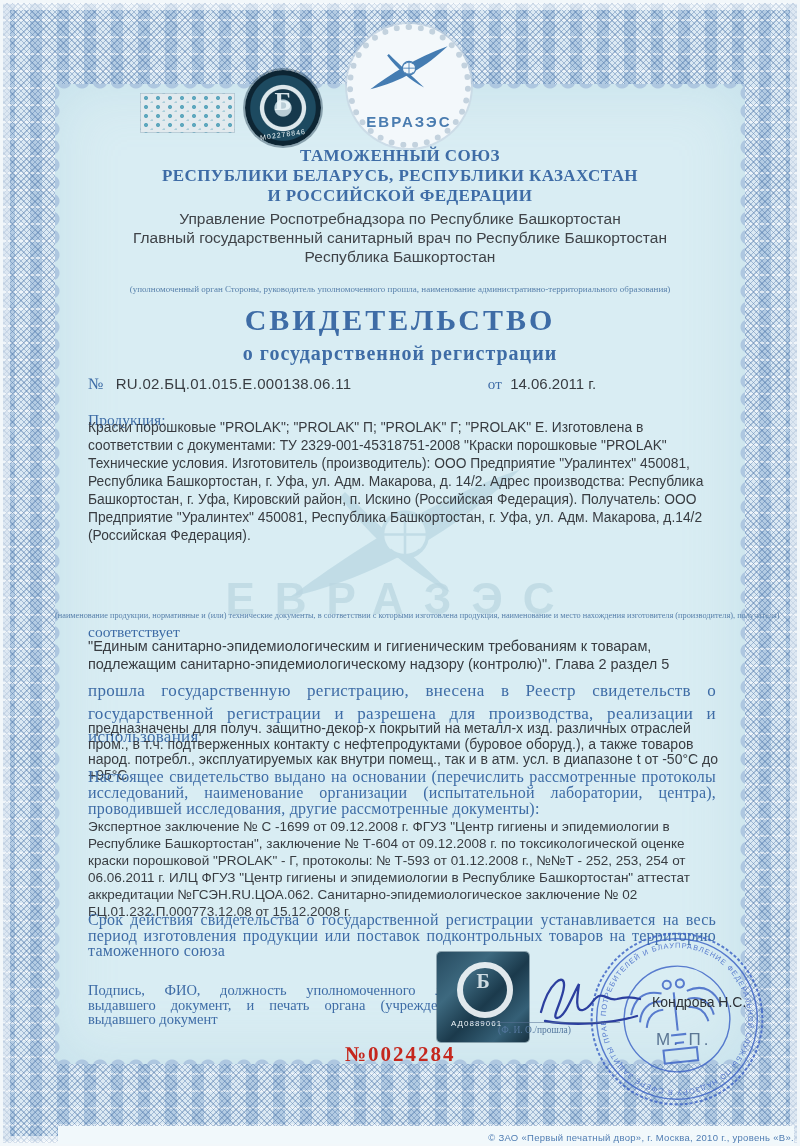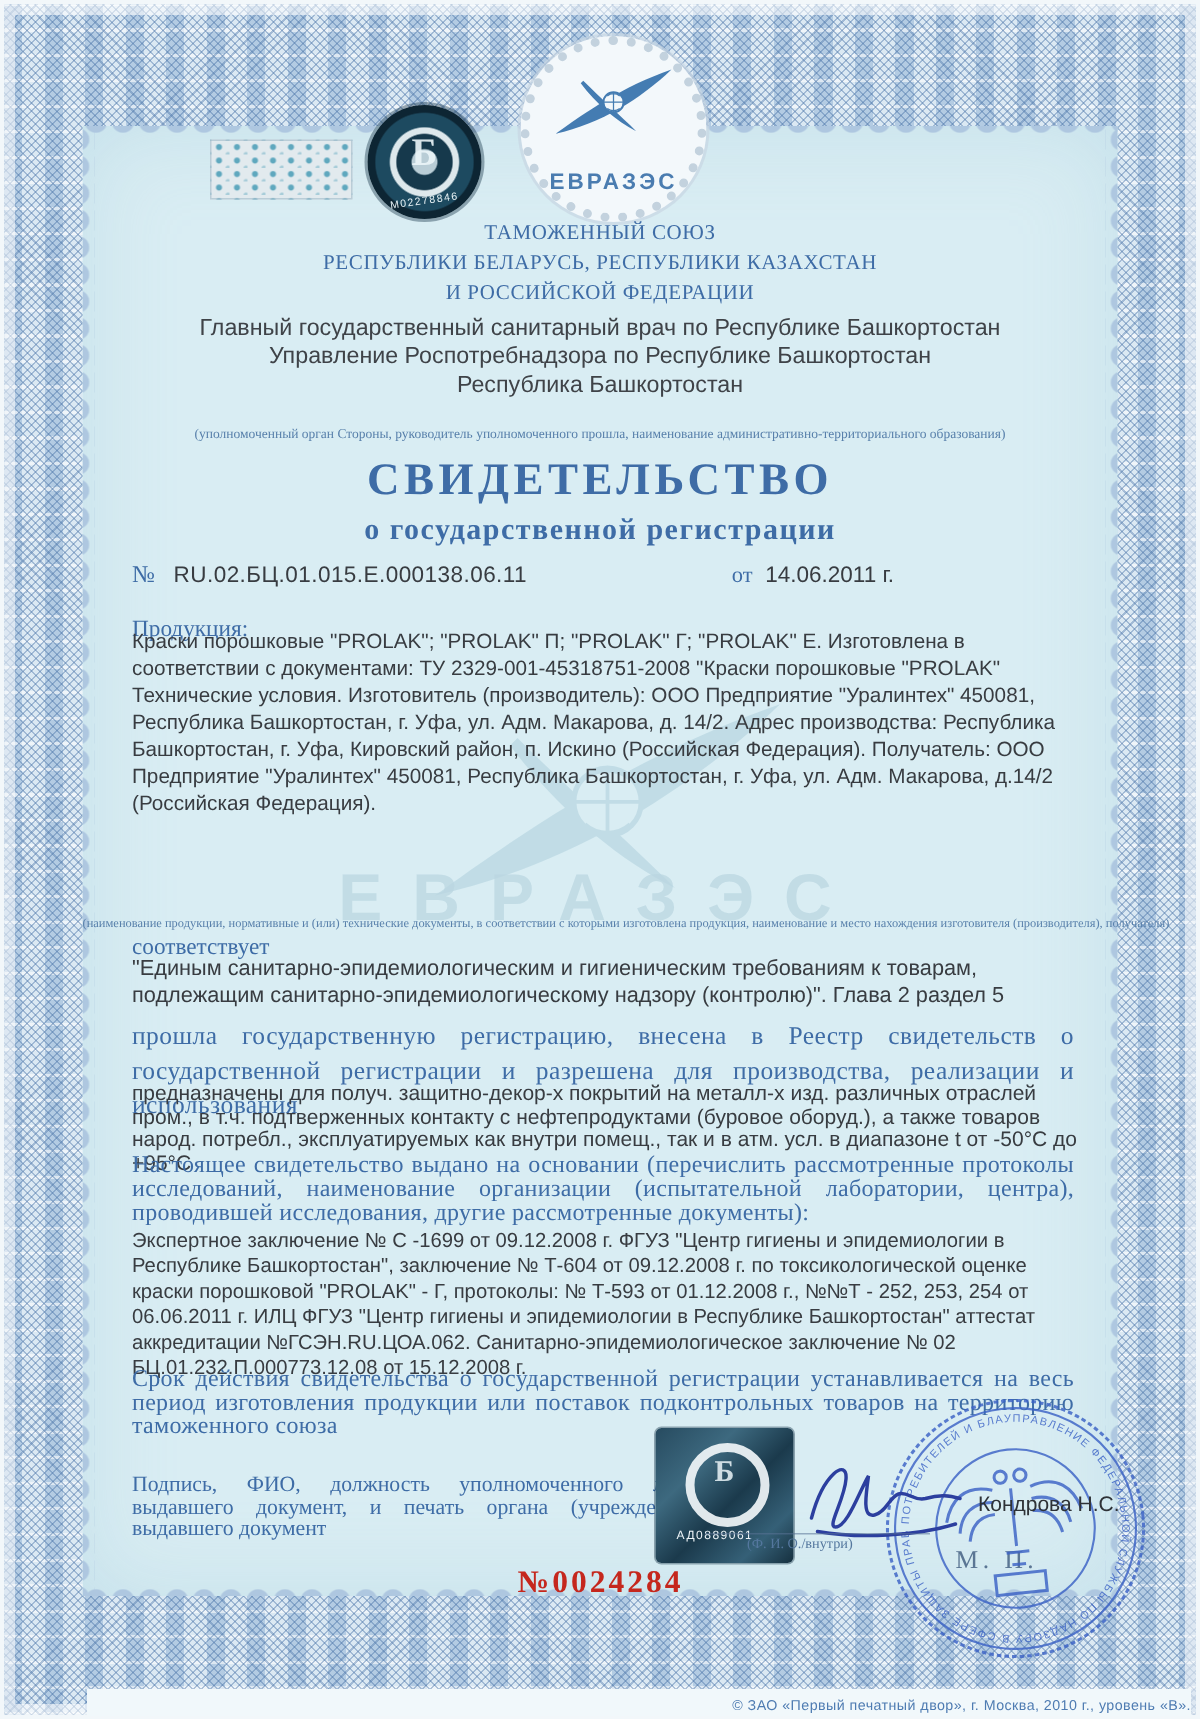--- a/index.html
+++ b/index.html
@@ -27,21 +27,21 @@
   .sc-right{right:55px;top:84px;bottom:82px;width:8px;background-repeat:repeat-y;
     background-image:radial-gradient(circle at 11px 9px,#aec7e0 7px,rgba(0,0,0,0) 8px);background-size:8px 18px;}
   .footer-strip{position:absolute;left:58px;right:6px;bottom:2px;height:18px;background:#f1f8fb;}
 
   
   .serifb{font-family:"Liberation Serif",serif;color:#3e6ca6;}
   .sansd{font-family:"Liberation Sans",sans-serif;color:#383c41;}
   .center{text-align:center;}
   .just{text-align:justify;}
 
-  .union-line{font-weight:normal;font-size:14px;line-height:20px;letter-spacing:.4px;}
+  .union-line{font-weight:bold;font-size:17px;line-height:20px;letter-spacing:.4px;}
   .auth-line{font-size:15.5px;line-height:19px;color:#3f4348;}
   .cap-small{font-size:9px;color:#5880ab;white-space:nowrap;}
   .cap-tiny{font-size:8.3px;color:#5880ab;white-space:nowrap;}
   .doc-title{font-weight:bold;font-size:30px;letter-spacing:3px;}
   .doc-sub{font-weight:bold;font-size:20px;letter-spacing:1px;}
   .lbl{font-size:15.5px;}
   .body-txt{font-size:13.8px;line-height:18px;}
   .body-tight{font-size:14px;line-height:15.5px;}
   .stmt-wide{font-size:17px;line-height:23px;letter-spacing:.3px;}
   .stmt-tight{font-size:15.5px;line-height:15.5px;letter-spacing:.2px;}
@@ -69,21 +69,21 @@
     border:6px solid rgba(245,250,252,.9);}
   .holo-square .glyph{position:absolute;left:0;right:0;top:18px;text-align:center;color:rgba(235,245,248,.85);
     font-weight:bold;font-size:20px;font-family:"Liberation Serif",serif;}
   .holo-square .num{position:absolute;left:0;right:0;bottom:14px;color:#eef5f8;font-size:8px;
     letter-spacing:1px;padding-left:14px;}
 
   .wm-text{left:0;right:0;top:574px;text-align:center;font-weight:bold;font-size:44px;letter-spacing:20px;
     color:rgba(185,213,224,.75);font-family:"Liberation Sans",sans-serif;}
   .red-num{left:345px;top:1042px;font-family:"Liberation Serif",serif;font-weight:bold;font-size:21px;
     letter-spacing:2px;color:#c5271d;}
-  .mp{left:637px;top:1030px;font-family:Liberation Serif, serif;font-size:17px;letter-spacing:3px;color:#5b7694;}
+  .mp{left:656px;top:1030px;font-family:Liberation Sans, sans-serif;font-size:17px;letter-spacing:3px;color:#5b7694;}
   .signer{left:616px;top:994px;font-size:14px;color:#2e3237;margin-left:36px;}
   .fio-line{left:470px;top:1022px;width:150px;height:1px;background:rgba(90,115,150,.55);}
   .fio-cap{left:498px;top:1025px;font-family:"Liberation Serif",serif;font-size:9.5px;color:#54779e;}
   .footer-txt{position:absolute;right:6px;bottom:3px;font-size:9.5px;color:#4f7cb2;letter-spacing:.3px;}
 </style>
 </head>
 <body>
 
 <div class="page">
 
@@ -118,22 +118,22 @@
       <path d="M42 29 h16 M50 21 v16 M45 24 a8 8 0 0 1 10 0 M45 34 a8 8 0 0 0 10 0" stroke="#447cb2" stroke-width="1" fill="none"></path>
     </svg>
     <div class="org">ЕВРАЗЭС</div>
   </div>
 
   <div class="abs center" style="left:60px;right:60px;top:146px;">
     <div class="serifb union-line">ТАМОЖЕННЫЙ СОЮЗ</div>
     <div class="serifb union-line">РЕСПУБЛИКИ БЕЛАРУСЬ, РЕСПУБЛИКИ КАЗАХСТАН</div>
     <div class="serifb union-line">И РОССИЙСКОЙ ФЕДЕРАЦИИ</div>
     <div style="height:3px;"></div>
+    <div class="sansd auth-line">Управление Роспотребнадзора по Республике Башкортостан</div>
     <div class="sansd auth-line">Главный государственный санитарный врач по Республике Башкортостан</div>
-    <div class="sansd auth-line">Управление Роспотребнадзора по Республике Башкортостан</div>
     <div class="sansd auth-line">Республика Башкортостан</div>
   </div>
   <div class="abs center serifb cap-small" style="left:0;right:0;top:284px;">(уполномоченный орган Стороны, руководитель уполномоченного прошла, наименование административно-территориального образования)</div>
 
   <div class="abs center serifb doc-title" style="left:0;right:0;top:303px;">СВИДЕТЕЛЬСТВО</div>
   <div class="abs center serifb doc-sub" style="left:0;right:0;top:342px;">о государственной регистрации</div>
 
   <div class="abs" style="left:88px;top:375px;width:630px;">
     <span class="serifb" style="font-size:16px;">№</span>
     <span class="sansd" style="font-size:15px;letter-spacing:.3px;margin-left:8px;">RU.02.БЦ.01.015.Е.000138.06.11</span>
@@ -185,20 +185,20 @@
     </g>
   </svg>
 
   <svg class="abs" style="left:533px;top:968px;width:112px;height:60px;" viewBox="0 0 112 60">
     <g fill="none" stroke="#2c3f9f" stroke-width="2.3" stroke-linecap="round">
       <path d="M8 44 C16 14 32 4 31 18 C30 32 18 50 24 50 C32 50 40 26 46 16 C44 30 42 44 50 42 C58 40 60 30 66 28 C72 26 76 33 84 31 C94 28 100 29 107 31"></path>
       <path d="M12 53 C40 58 78 56 104 48"></path>
     </g>
   </svg>
   <div class="abs fio-line"></div>
-  <div class="abs fio-cap">(Ф. И. О./внутри)</div>
+  <div class="abs fio-cap">(Ф. И. О./прошла)</div>
   <div class="abs sansd signer">Кондрова Н.С.</div>
 
   <div class="abs red-num">№0024284</div>
 
   <div class="footer-txt">© ЗАО «Первый печатный двор», г. Москва, 2010 г., уровень «В».</div>
 
 </div>
 
 </body></html>

